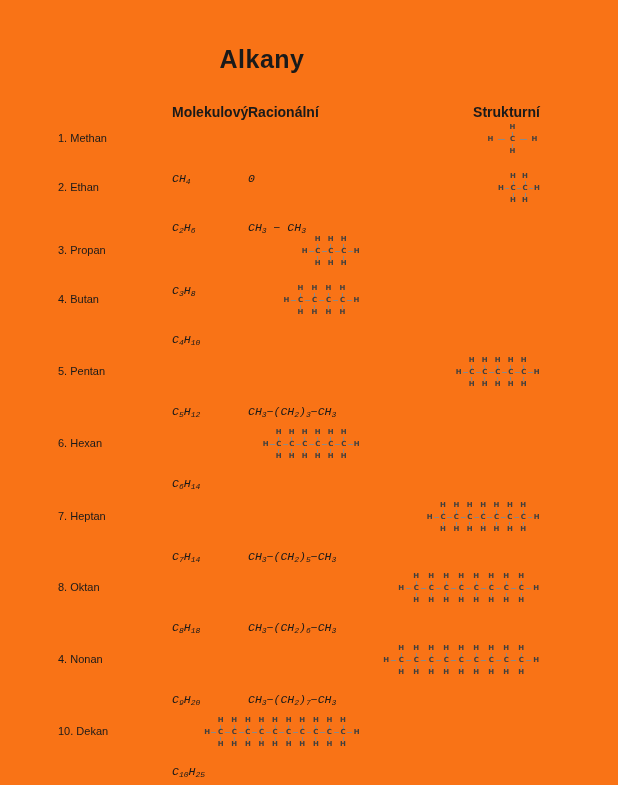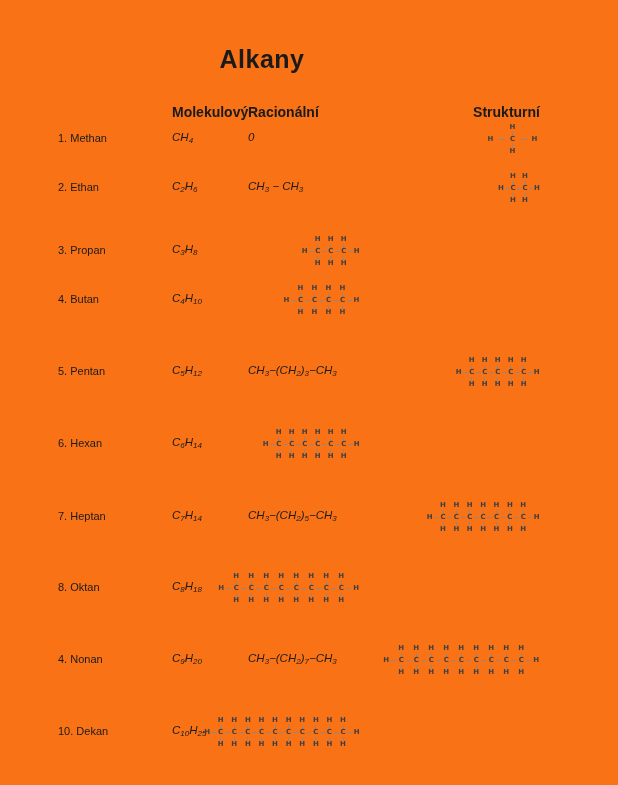--- a/index.html
+++ b/index.html
@@ -32,25 +32,26 @@
     font-weight:bold;
   }
   .headers .struct-col{ text-align:right; }
   .rows{ margin-top:8px; }
   .name-cell{
     font-size:11px;
     padding-top:4px;
     white-space:nowrap;
   }
   .formula{
-    font-family:Liberation Sans, sans-serif;
+    font-family:Liberation Mono, monospace;
     font-style:italic;
     font-size:11.5px;
     padding-top:3px;
     white-space:nowrap;
+    margin-top:41px;
   }
   .formula sub{
     font-size:8px;
     vertical-align:-2px;
     font-style:italic;
   }
   .struct-cell{
     display:flex;
     justify-content:flex-end;
     align-items:flex-start;
@@ -619,20 +620,21 @@
               <span class="scell"></span>
               <span class="scell"></span>
             </div>
           </div>
     </div>
   </div>
 
   <div class="grid-row data-row" style="height: 72px;">
     <div class="name-cell">8. Oktan</div>
     <div class="formula molecular">C<sub>8</sub>H<sub>18</sub></div>
+    <div class="formula rational">CH<sub>3</sub>−(CH<sub>2</sub>)<sub>6</sub>−CH<sub>3</sub></div>
     <div class="struct-cell">
       <div class="struct" style="--cw: 7.5px;">
             <div class="srow atoms-top">
               <span class="scell"></span>
               <span class="scell"></span>
               <span class="scell">H</span>
               <span class="scell"></span>
               <span class="scell">H</span>
               <span class="scell"></span>
               <span class="scell">H</span>

